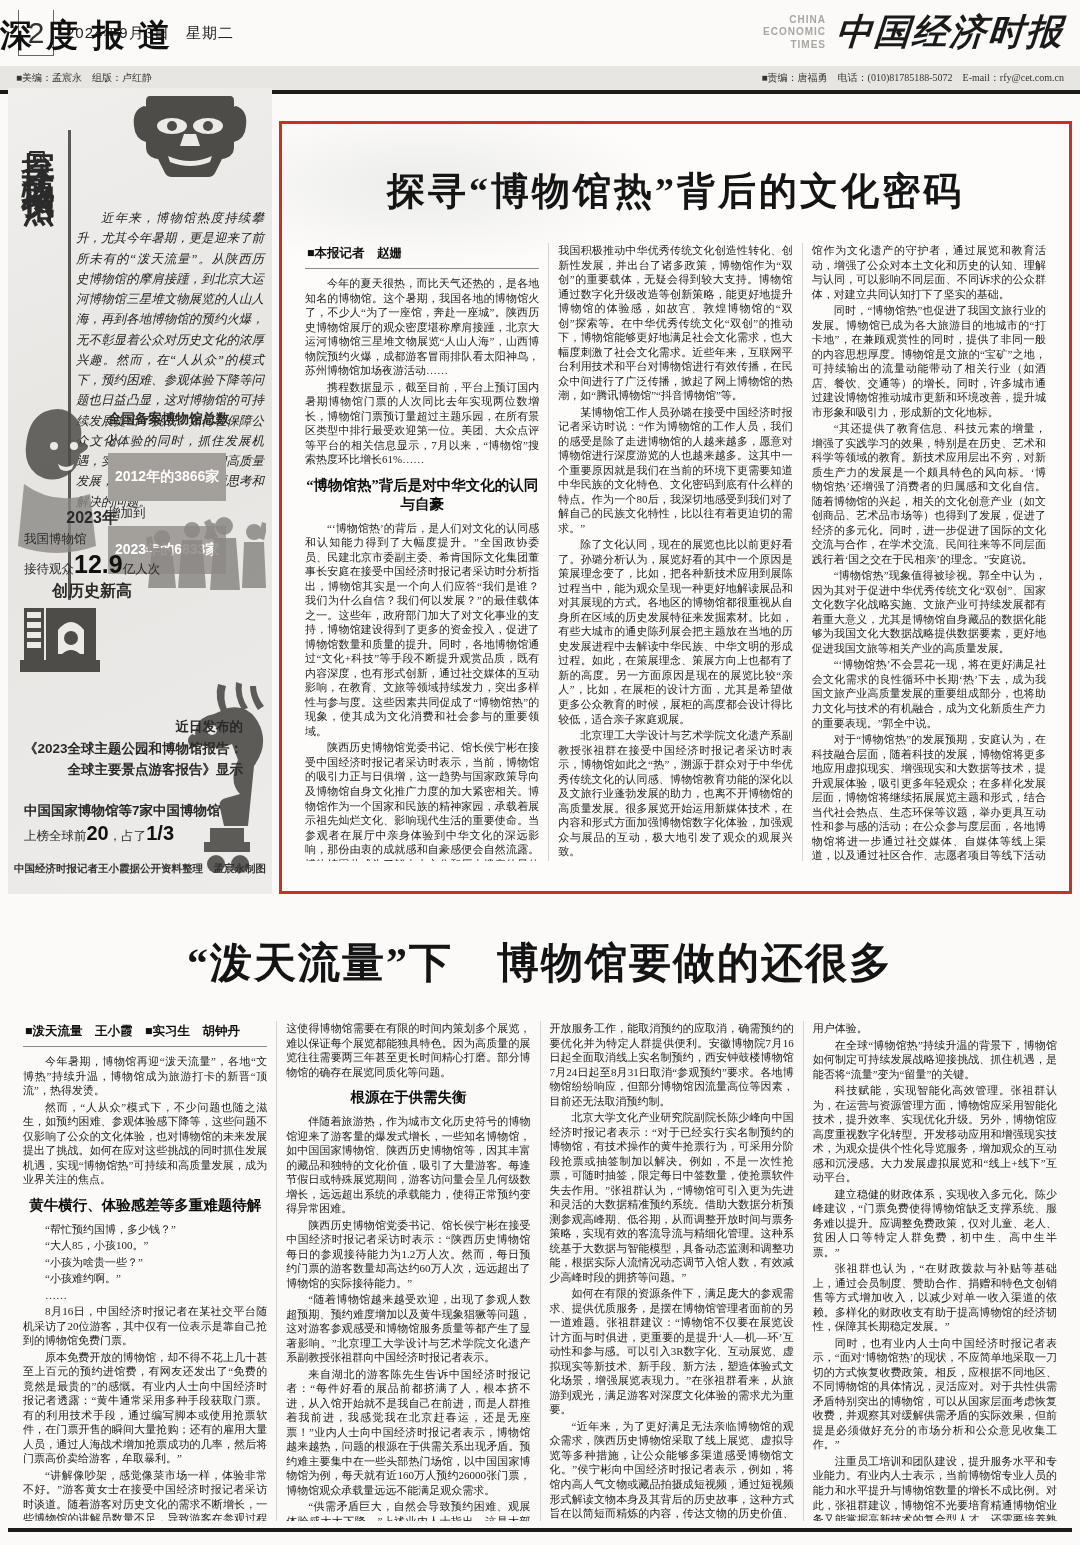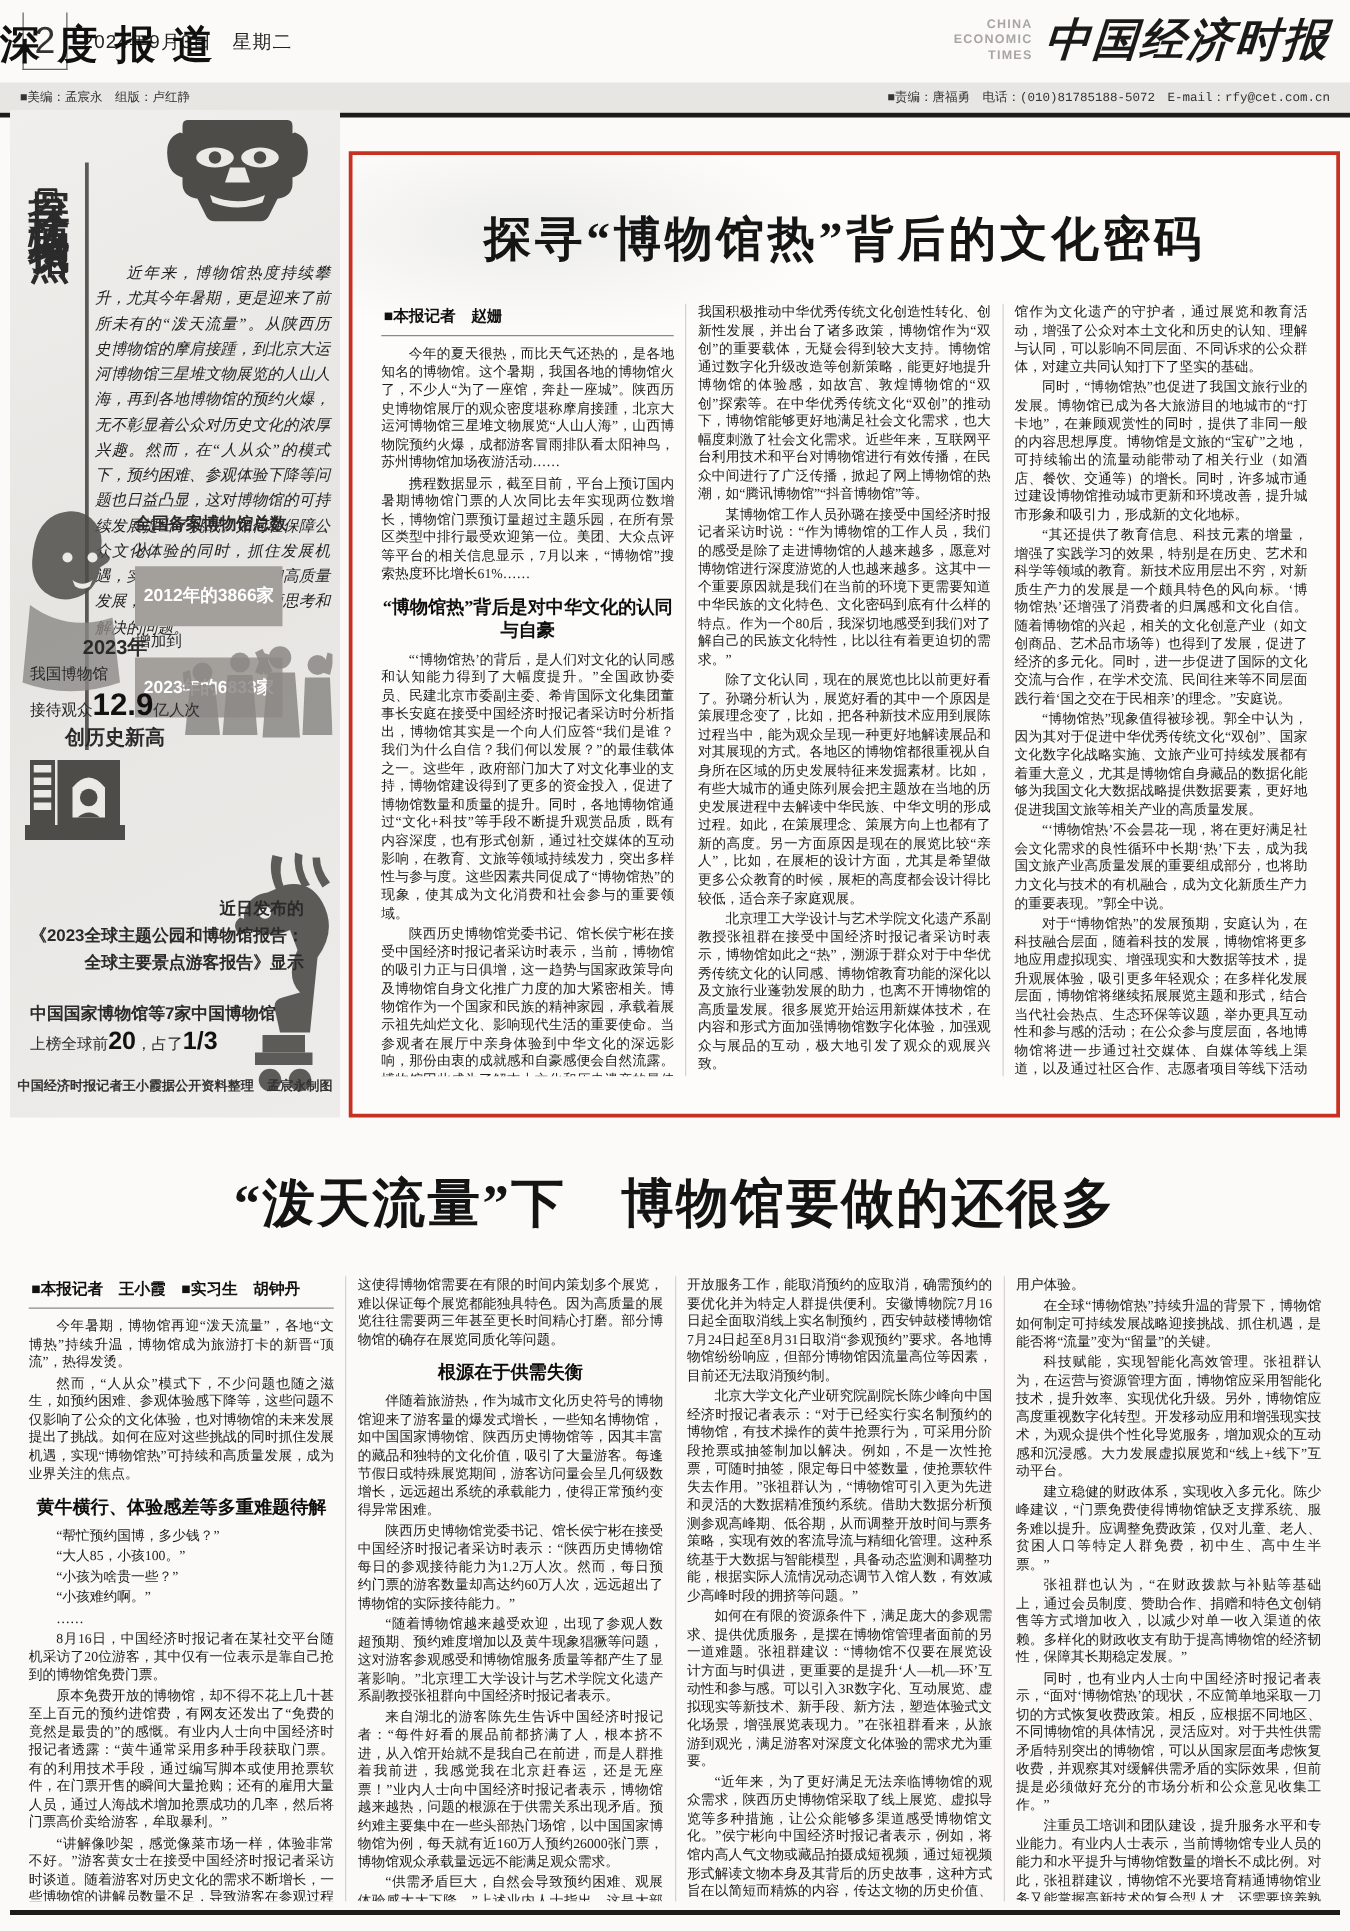--- a/index.html
+++ b/index.html
@@ -9,21 +9,21 @@
 
   
   .masthead { position:relative; height:62px; padding:8px 16px 0 16px; background:#fbfaf9; }
   .mh-left { position:absolute; left:18px; top:10px; display:flex; align-items:center; gap:12px; }
   .pageno-box { width:36px; height:46px; border:1px solid #666; border-top:none; display:flex; align-items:center; justify-content:center; font-size:30px; color:#333; font-family:"Liberation Sans","DejaVu Sans",sans-serif; }
   .mh-date { font-size:15px; color:#222; font-family:"Liberation Sans","DejaVu Sans",sans-serif; letter-spacing:1px; }
   .mh-title { position:absolute; left:0; right:0; top:14px; font-size:32px; font-weight:bold; letter-spacing:14px; color:#111; }
   .mh-right { position:absolute; right:16px; top:8px; display:flex; align-items:center; gap:10px; }
   .brand-en { text-align:right; font-family:"Liberation Sans","DejaVu Sans",sans-serif; font-size:10px; font-weight:bold; color:#a9a6a2; line-height:1.25; letter-spacing:1px; }
   .brand-cn { font-size:36px; font-weight:900; font-style:italic; color:#1a1a1a; letter-spacing:2px; transform:skewX(-4deg); }
-  .editor-bar { position:relative; height:24px; margin-top:4px; background:#e8e6e3; display:flex; align-items:center; justify-content:space-between; padding:0 16px; font-size:10px; color:#333; font-family:Liberation Mono, monospace; }
+  .editor-bar { position:relative; height:24px; margin-top:4px; background:#e8e6e3; display:flex; align-items:center; justify-content:space-between; padding:0 16px; font-size:10px; color:#333; font-family:Liberation Serif, serif; }
   .mast-rule { height:4px; background:#1c1c1c; margin:0; }
 
   
   .sidebar { position:absolute; left:8px; top:88px; width:264px; height:806px; background:linear-gradient(155deg,#f1efed 0%,#e7e5e2 45%,#eeecea 100%); overflow:hidden; }
   .v-title { position:absolute; left:12px; top:38px; writing-mode:vertical-rl; font-size:33px; font-weight:bold; color:#2b2b2b; letter-spacing:7px; line-height:1.1; }
   .v-stroke { position:absolute; left:60px; top:42px; width:3px; height:470px; background:#5b5956; }
   .mask-illu { position:absolute; right:18px; top:2px; }
   .sb-intro { position:absolute; left:68px; top:120px; width:188px; font-size:12.5px; font-style:italic; line-height:1.62; text-align:justify; text-indent:2em; color:#1f1f1f; }
   .stat { position:absolute; font-family:"Liberation Sans","DejaVu Sans",sans-serif; color:#2a2a2a; }
   .stat .lab { font-size:13.5px; font-weight:bold; line-height:1.6;text-align:right; }
@@ -236,21 +236,21 @@
           <p class="para">“‘博物馆热’不会昙花一现，将在更好满足社会文化需求的良性循环中长期‘热’下去，成为我国文旅产业高质量发展的重要组成部分，也将助力文化与技术的有机融合，成为文化新质生产力的重要表现。”郭全中说。</p>
           <p class="para">对于“博物馆热”的发展预期，安庭认为，在科技融合层面，随着科技的发展，博物馆将更多地应用虚拟现实、增强现实和大数据等技术，提升观展体验，吸引更多年轻观众；在多样化发展层面，博物馆将继续拓展展览主题和形式，结合当代社会热点、生态环保等议题，举办更具互动性和参与感的活动；在公众参与度层面，各地博物馆将进一步通过社交媒体、自媒体等线上渠道，以及通过社区合作、志愿者项目等线下活动形式，进一步增强与公众的互动和影响力。同时，随着全球化进程加快，博物馆之间的国际交流与合作将不断增强，推动跨国展览和学术研究能够在更广和更深的层面得以开展。</p>
         </div>
     </div>
   </div>
 
   <div class="bottom-article">
     <div class="bottom-headline">“泼天流量”下　博物馆要做的还很多</div>
     <div class="bot-cols">
       <div class="col">
-        <div class="byline">■本报记者　王小霞　■实习生　胡钟丹</div>
+        <div class="byline">■泼天流量　王小霞　■实习生　胡钟丹</div>
         <div>
             <p class="para">今年暑期，博物馆再迎“泼天流量”，各地“文博热”持续升温，博物馆成为旅游打卡的新晋“顶流”，热得发烫。</p>
             <p class="para">然而，“人从众”模式下，不少问题也随之滋生，如预约困难、参观体验感下降等，这些问题不仅影响了公众的文化体验，也对博物馆的未来发展提出了挑战。如何在应对这些挑战的同时抓住发展机遇，实现“博物馆热”可持续和高质量发展，成为业界关注的焦点。</p>
             <h3 class="subhead">黄牛横行、体验感差等多重难题待解</h3>
             <p class="para">“帮忙预约国博，多少钱？”</p>
             <p class="para">“大人85，小孩100。”</p>
             <p class="para">“小孩为啥贵一些？”</p>
             <p class="para">“小孩难约啊。”</p>
             <p class="para">……</p>
             <p class="para">8月16日，中国经济时报记者在某社交平台随机采访了20位游客，其中仅有一位表示是靠自己抢到的博物馆免费门票。</p>

